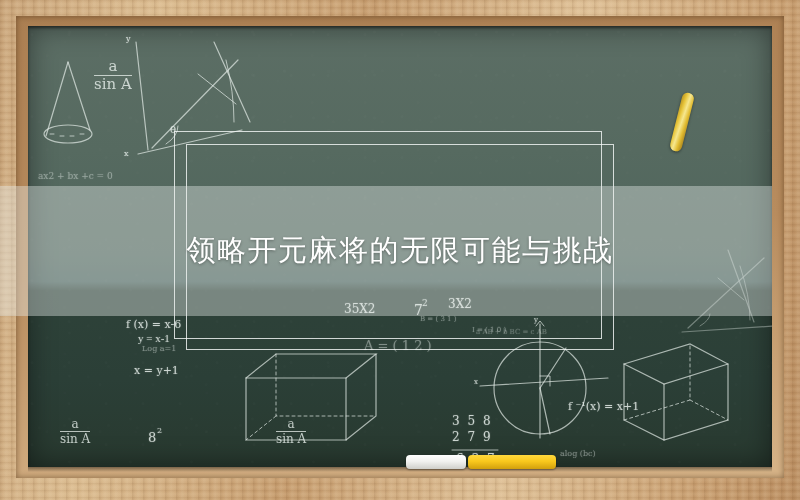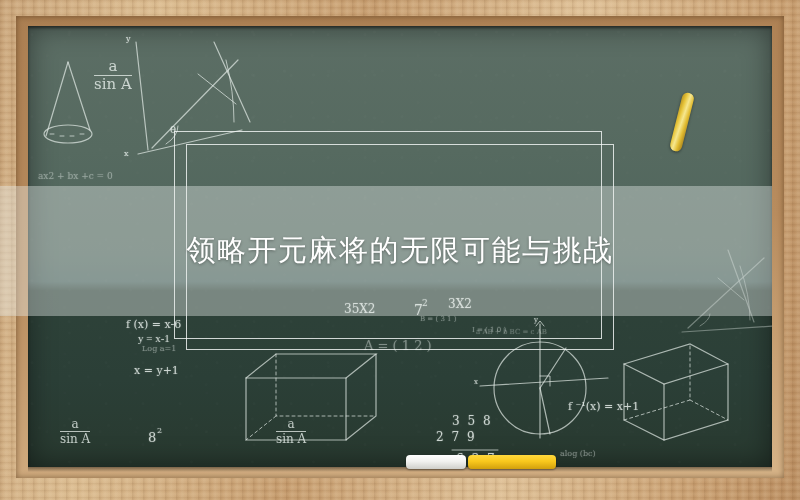--- a/index.html
+++ b/index.html
@@ -283,21 +283,21 @@
       <div class="chalk-text serif faint" style="left:114px; top:318px; font-size:8px;">Log a=1</div>
 
       <div class="chalk-text serif" style="left:316px; top:276px; font-size:12px;">35X2</div>
       <div class="chalk-text serif" style="left:420px; top:271px; font-size:12px;">3X2</div>
 
       <div class="chalk-text serif faint" style="left:336px; top:312px; font-size:13px;">A = ( 1  2 )</div>
       <div class="chalk-text serif faint" style="left:392px; top:289px; font-size:7px;">B = ( 3  1 )</div>
       <div class="chalk-text serif faint" style="left:444px; top:300px; font-size:7px;">I = ( 1  0 )</div>
 
       <div class="chalk-text serif" style="left:424px; top:388px; font-size:12px; letter-spacing:2px;">3 5 8</div>
-      <div class="chalk-text serif" style="left:408px; top:404px; font-size:12px; letter-spacing:2px;">2 7 9</div>
+      <div class="chalk-text serif" style="left:424px; top:404px; font-size:12px; letter-spacing:2px;">2 7 9</div>
       <div class="chalk-text serif" style="left:428px; top:426px; font-size:12px; letter-spacing:2px;">6 3 7</div>
 
       <div class="chalk-text serif" style="left:506px; top:290px; font-size:7px;">y</div>
       <div class="chalk-text serif" style="left:446px; top:352px; font-size:7px;">x</div>
     </div>
 
     <div class="chalk-stick-diagonal" style="left:648px; top:66px;"></div>
   </div>
 
   <div class="deco-rect" id="deco-rect-outer"></div>

